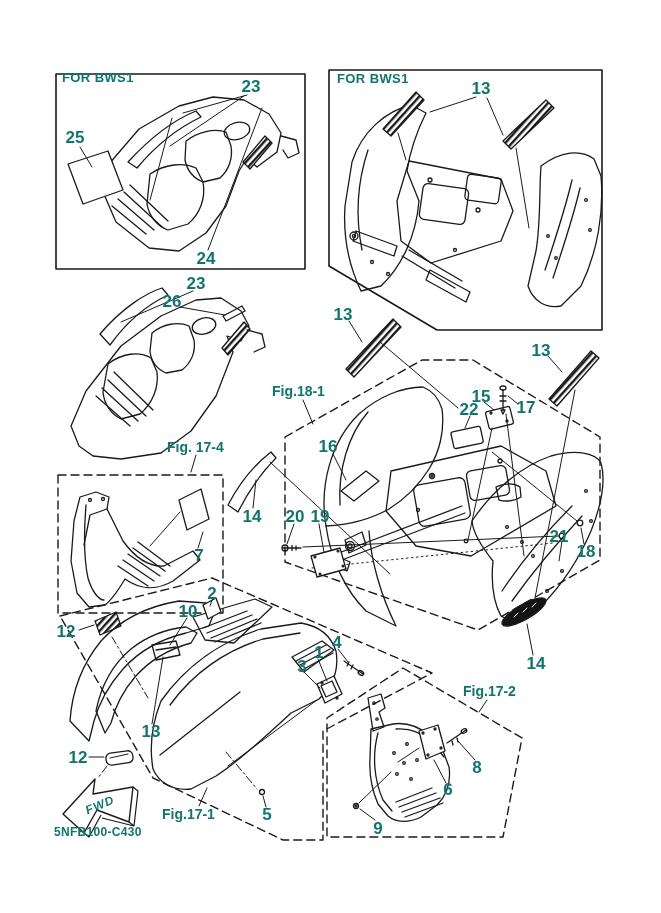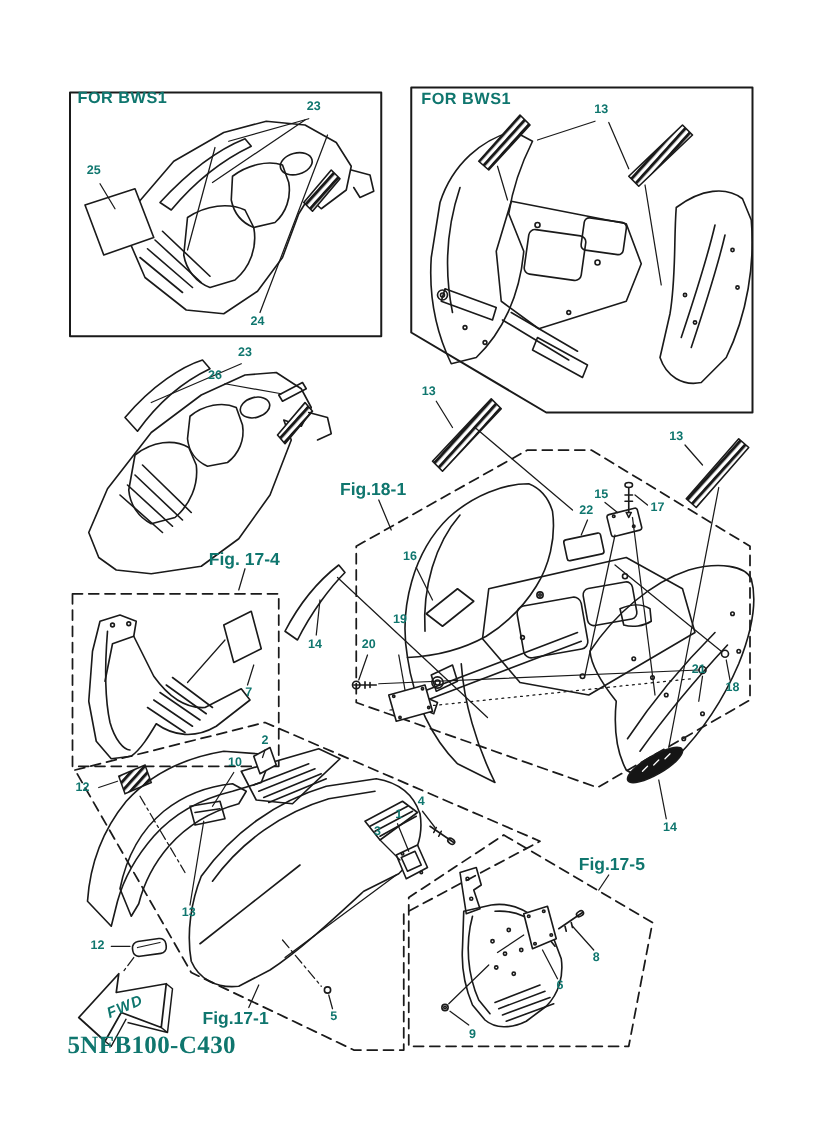--- a/index.html
+++ b/index.html
@@ -1,25 +1,25 @@
 <!DOCTYPE html>
 <html><head>
 <meta charset="utf-8">
 <style>
   html,body{margin:0;padding:0;background:#ffffff;}
   .canvas{position:relative;width:661px;height:913px;background:#ffffff;overflow:hidden;
           font-family:"Liberation Sans",sans-serif;color:#0f766e;padding-left:25px;}
   svg{position:absolute;left:0;top:0;}
-  .callout{position:absolute;transform:translate(-50%,-50%);font-weight:bold;font-size:10px;
+  .callout{position:absolute;transform:translate(-50%,-50%);font-weight:bold;font-size:17px;
            line-height:1;white-space:nowrap;}
   .figlabel{position:absolute;transform:translate(0,-50%);font-weight:bold;font-size:14px;
             line-height:1;white-space:nowrap;}
   .boxtitle{position:absolute;font-weight:bold;font-size:13px;line-height:1;letter-spacing:.4px;
             white-space:nowrap;}
-  .code{position:absolute;font-weight:bold;font-size:20px;line-height:1;letter-spacing:.3px;font-family:Liberation Serif, serif;}
+  .code{position:absolute;font-weight:bold;font-size:12px;line-height:1;letter-spacing:.3px;}
   .fwd{position:absolute;transform:translate(-50%,-50%) rotate(-23deg);font-weight:bold;
        font-style:italic;font-size:12px;letter-spacing:1px;}
 </style>
 </head>
 <body>
 
 <div class="canvas">
 
 <svg width="661" height="913" viewBox="0 0 661 913">
   <defs>
@@ -296,37 +296,37 @@
     </g>
   </g>
 </svg>
 
 <div class="boxtitle" style="left:62px;top:71px">FOR BWS1</div>
 <div class="boxtitle" style="left:337px;top:72px">FOR BWS1</div>
 
 <div class="figlabel" style="left:272px;top:391px">Fig.18-1</div>
 <div class="figlabel" style="left:167px;top:447px">Fig. 17-4</div>
 <div class="figlabel" style="left:162px;top:814px">Fig.17-1</div>
-<div class="figlabel" style="left:463px;top:691px">Fig.17-5</div>
+<div class="figlabel" style="left:463px;top:691px">Fig.17-2</div>
 
 <div class="callout" style="left:251px;top:86px">23</div>
 <div class="callout" style="left:75px;top:137px">25</div>
 <div class="callout" style="left:206px;top:258px">24</div>
 <div class="callout" style="left:481px;top:88px">13</div>
 <div class="callout" style="left:196px;top:283px">23</div>
 <div class="callout" style="left:172px;top:301px">26</div>
 <div class="callout" style="left:343px;top:314px">13</div>
 <div class="callout" style="left:541px;top:350px">13</div>
 <div class="callout" style="left:481px;top:396px">15</div>
 <div class="callout" style="left:469px;top:409px">22</div>
 <div class="callout" style="left:526px;top:407px">17</div>
 <div class="callout" style="left:328px;top:446px">16</div>
 <div class="callout" style="left:252px;top:516px">14</div>
 <div class="callout" style="left:295px;top:516px">20</div>
-<div class="callout" style="left:320px;top:496px">19</div>
+<div class="callout" style="left:320px;top:516px">19</div>
 <div class="callout" style="left:199px;top:555px">7</div>
 <div class="callout" style="left:586px;top:551px">18</div>
 <div class="callout" style="left:559px;top:536px">21</div>
 <div class="callout" style="left:536px;top:663px">14</div>
 <div class="callout" style="left:66px;top:631px">12</div>
 <div class="callout" style="left:212px;top:593px">2</div>
 <div class="callout" style="left:188px;top:611px">10</div>
 <div class="callout" style="left:151px;top:731px">13</div>
 <div class="callout" style="left:319px;top:652px">1</div>
 <div class="callout" style="left:302px;top:666px">3</div>

